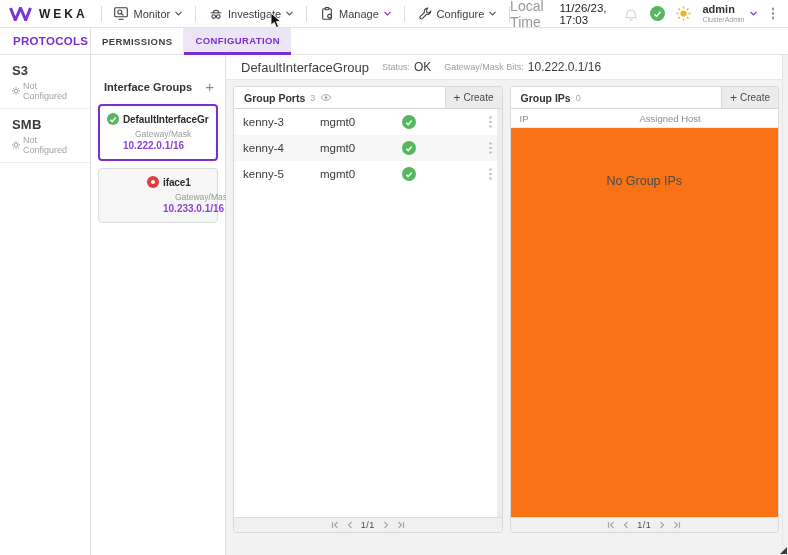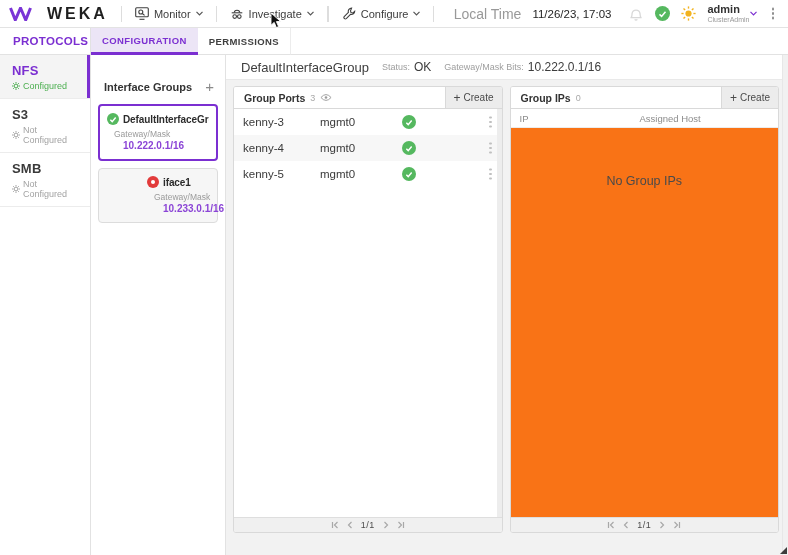--- a/index.html
+++ b/index.html
@@ -2,36 +2,36 @@
 <html><head>
 <meta charset="utf-8">
 <style>
   * { margin:0; padding:0; box-sizing:border-box; }
   html,body { width:788px; height:555px; overflow:hidden; }
   body { font-family:"Liberation Sans", sans-serif; background:#fff; position:relative; color:#3a3a3a; }
 
   
   .topbar { height:28px; background:#fff; border-bottom:1px solid #e3e3e3; display:flex; align-items:center; padding:0 10px 0 9px; }
   .brand { display:flex; align-items:center; gap:7px; margin-right:13px; cursor:default; }
-  .brand-text { font-size:16px; font-weight:700; letter-spacing:3px; color:#1f1f1f;margin-left:8px; }
+  .brand-text { font-size:12px; font-weight:700; letter-spacing:3px; color:#1f1f1f; }
   .topdiv { width:1px; height:16px; background:#ddd; }
   .nav-item { display:flex; align-items:center; gap:5px; padding:0 13px; height:28px; cursor:pointer; }
   .nav-label { font-size:11px; color:#3d3d3d; }
   .chev { color:#555; display:flex; }
   .chev.purple { color:#7b2fd1; }
   .top-right { margin-left:auto; display:flex; align-items:center; gap:11px; }
   .lt-label { font-size:14px; color:#999; }
   .lt-value { font-size:11.5px; color:#242424; }
   .chk { border-radius:50%; background:#55b85f; display:flex; align-items:center; justify-content:center; flex:0 0 auto; }
   .chk-15 { width:15px; height:15px; }
   .chk-14 { width:14px; height:14px; }
   .user { display:flex; flex-direction:column; align-items:flex-start; line-height:1.15; cursor:pointer; }
   .user-name { font-size:11px; font-weight:600; color:#333; }
   .user-role { font-size:7px; color:#999; }
-  .userwrap { display:flex; align-items:center; cursor:pointer; }
+  .userwrap { display:flex; align-items:center; gap:5px; cursor:pointer; }
   .vdots { width:2.5px; height:2.5px; border-radius:50%; background:currentColor; box-shadow:0 -4.5px 0 currentColor, 0 4.5px 0 currentColor; }
   .kebab-top { color:#8f8f8f; padding:0 4px; cursor:pointer; display:flex; align-items:center; height:18px; }
 
   
   .tabrow { height:27px; display:flex; }
   .proto-head { width:91px; border-right:1px solid #e2e2e2; border-bottom:1px solid #e2e2e2; display:flex; align-items:center; padding-left:13px; }
   .proto-head span { font-size:11.5px; font-weight:700; letter-spacing:0.3px; color:#7b2fd1; }
   .tab { padding:0 11px; display:flex; align-items:center; font-size:9.5px; font-weight:700; letter-spacing:0.4px; color:#3f3f3f; border-bottom:1px solid #e2e2e2; cursor:pointer; }
   .tab.active { background:#ece5f6; color:#7b2fd1; border-bottom:3px solid #7b2fd1; }
   .tab.inactive { border-right:1px solid #ececec; }
@@ -54,21 +54,21 @@
   .groups-title { font-size:11px; font-weight:700; color:#333; flex:1; }
   .plus-btn { color:#8a8a8a; font-size:15px; line-height:12px; cursor:pointer; font-weight:400; }
   .group-card { margin:7px 7px 0; border-radius:4px; padding:7px 7px 8px; cursor:pointer; }
   .group-card.selected { border:2px solid #7b2fd1; background:#fff; }
   .group-card.normal { border:1px solid #dcdcdc; background:#f6f6f6;padding-left:48px; }
   .gc-top { display:flex; align-items:center; gap:4px; }
   .gc-name { font-size:10px; font-weight:700; color:#2c2c2c; letter-spacing:-0.1px; white-space:nowrap; overflow:hidden; }
   .err { width:12px; height:12px; border-radius:50%; background:#e23b3b; display:flex; align-items:center; justify-content:center; flex:0 0 auto; }
   .err i { width:4px; height:4px; border-radius:50%; background:#fff; }
   .chk-12 { width:12px; height:12px; }
-  .gc-sub { margin:4px 0 0 7px; font-size:8.5px; color:#9a9a9a; }
+  .gc-sub { margin:4px 0 0 28px; font-size:8.5px; color:#9a9a9a; }
   .gc-ip { margin:1px 0 0 16px; font-size:10px; font-weight:700; color:#8b45d6; }
 
   .content { flex:1; min-width:0; background:#f2f2f2; display:flex; flex-direction:column; position:relative; }
   .content-header { height:25px; background:#fff; border-bottom:1px solid #e9e9e9; display:flex; align-items:center; padding-left:15px; }
   .ch-title { font-size:13px; color:#3d3d3d; }
   .ch-label { font-size:9px; color:#9e9e9e; margin-left:13px; margin-right:4px; }
   .ch-value { font-size:12px; color:#3d3d3d; }
 
   .panels { flex:1; min-height:0; display:flex; gap:7px; padding:6px 9px 22px 7px; }
   .panel { flex:1; min-width:0; background:#fff; border:1px solid #d9d9d9; border-radius:3px; display:flex; flex-direction:column; overflow:hidden; }
@@ -149,20 +149,36 @@
     </span>
     <span class="nav-label">Investigate</span>
     <span class="chev">
         <svg width="7" height="5" viewBox="0 0 7 5" fill="none" stroke="currentColor" stroke-width="1.2">
           <polyline points="0.5,0.8 3.5,3.8 6.5,0.8"></polyline>
         </svg>
       </span>
   </div>
   <div class="topdiv"></div>
 
+  <div class="nav-item">
+    <span>
+      <svg width="14" height="13" viewBox="0 0 14 13" fill="none" stroke="#3f3f3f" stroke-width="1.1">
+        <rect x="2.7" y="1.8" width="8.6" height="10.4" rx="1"></rect>
+          <rect x="5.2" y="0.6" width="3.6" height="2.2" rx="0.6" fill="#fff"></rect>
+        <circle cx="9.6" cy="9.2" r="1.9"></circle>
+          <path d="M9.6 6.8v1M9.6 10.6v1M7.2 9.2h1M11 9.2h1"></path>
+      </svg>
+    </span>
+    <span class="nav-label">Manage</span>
+    <span class="chev purple">
+        <svg width="7" height="5" viewBox="0 0 7 5" fill="none" stroke="currentColor" stroke-width="1.2">
+          <polyline points="0.5,0.8 3.5,3.8 6.5,0.8"></polyline>
+        </svg>
+      </span>
+  </div>
   <div class="topdiv"></div>
 
   <div class="nav-item">
     <span>
       <svg width="14" height="13" viewBox="0 0 14 13" fill="none" stroke="#3f3f3f" stroke-width="1.1">
         <path d="M9.6 1.1 a3.3 3.3 0 0 0 -3.2 4.2 L2.2 9.5 a1.5 1.5 0 0 0 2.1 2.1 L8.5 7.4 a3.3 3.3 0 0 0 4.2-3.2 L10.8 6.1 9 5.6 8.5 3.8 Z"></path>
       </svg>
     </span>
     <span class="nav-label">Configure</span>
     <span class="chev">
@@ -216,44 +232,32 @@
     <span class="kebab-top">
         <i class="vdots"></i>
       </span>
   </div>
 </div>
 
 <div class="tabrow">
   <div class="proto-head">
     <span>PROTOCOLS</span>
   </div>
+  <div class="tab inactive">
+    <span>PERMISSIONS</span>
+  </div>
   <div class="tab active">
     <span>CONFIGURATION</span>
   </div>
-  <div class="tab inactive">
-    <span>PERMISSIONS</span>
-  </div>
   <div class="tabfill"></div>
 </div>
 
 <div class="main">
 
   <div class="sidebar">
-    <div class="proto-item selected">
-      <div class="proto-name">NFS</div>
-      <div class="proto-status st-green">
-        <span>
-            <svg width="8" height="8" viewBox="0 0 8 8" stroke="currentColor" fill="none" stroke-width="1">
-              <circle cx="4" cy="4" r="1.9"></circle>
-              <path d="M4 0v1.3M4 6.7V8M0 4h1.3M6.7 4H8M1.2 1.2l.9.9M5.9 5.9l.9.9M1.2 6.8l.9-.9M5.9 2.1l.9-.9"></path>
-            </svg>
-          </span>
-        <span>Configured</span>
-      </div>
-    </div>
     <div class="proto-item">
       <div class="proto-name">S3</div>
       <div class="proto-status st-gray">
         <span>
             <svg width="8" height="8" viewBox="0 0 8 8" stroke="currentColor" fill="none" stroke-width="1">
               <circle cx="4" cy="4" r="1.9"></circle>
               <path d="M4 0v1.3M4 6.7V8M0 4h1.3M6.7 4H8M1.2 1.2l.9.9M5.9 5.9l.9.9M1.2 6.8l.9-.9M5.9 2.1l.9-.9"></path>
             </svg>
           </span>
         <span>Not Configured</span>

